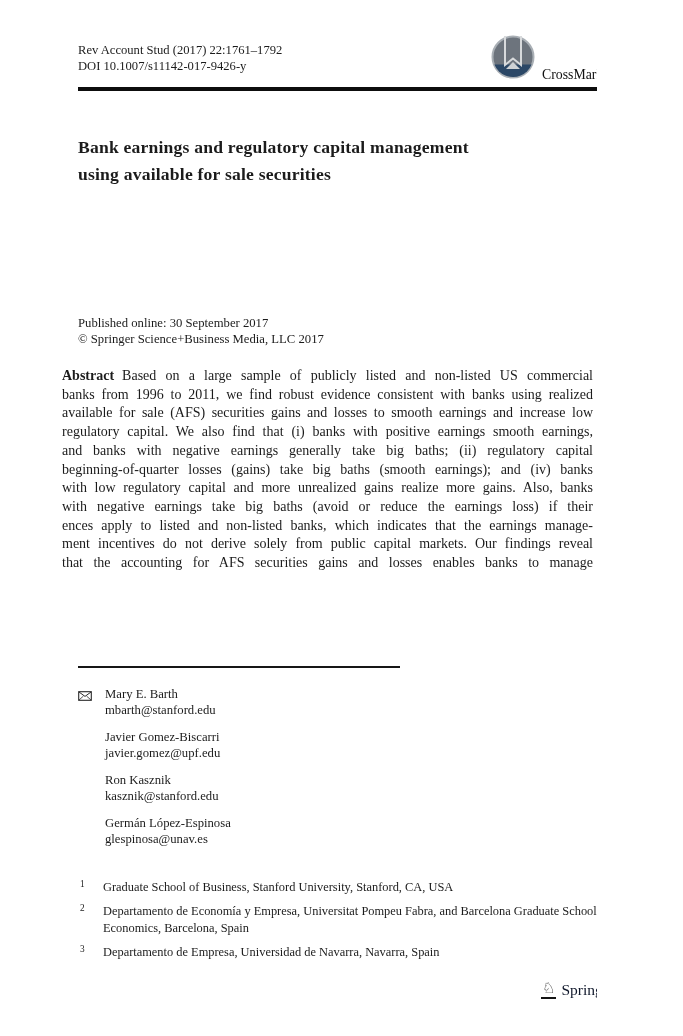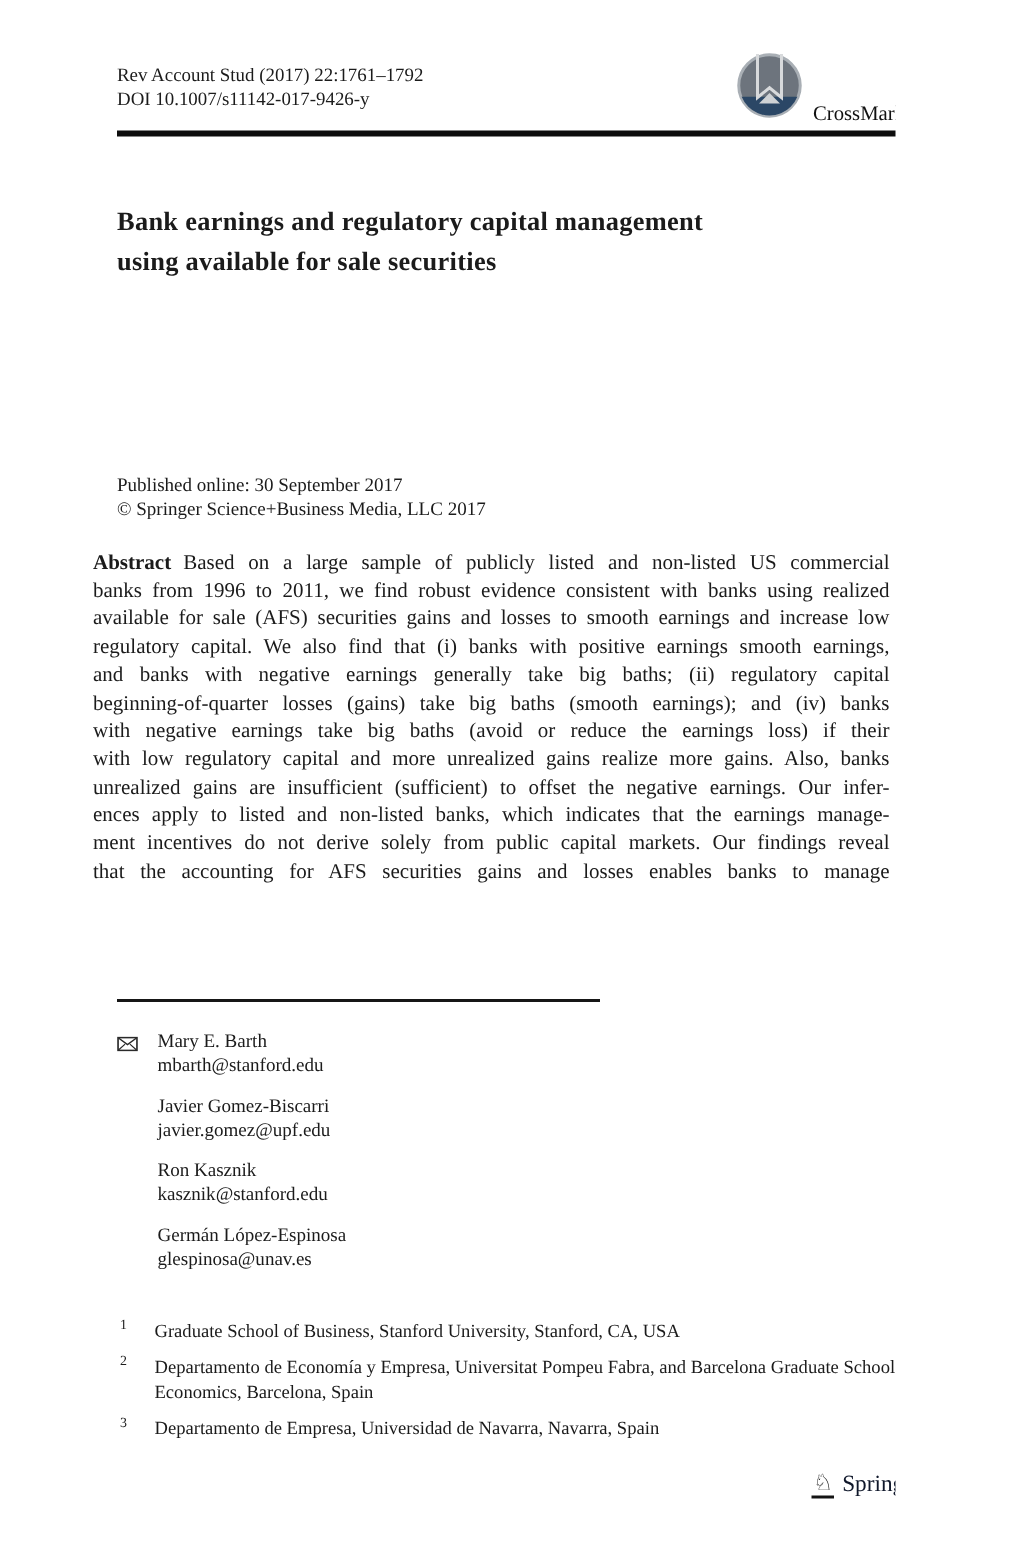--- a/index.html
+++ b/index.html
@@ -84,23 +84,22 @@
     <div>© Springer Science+Business Media, LLC 2017</div>
   </div>
 
   <div class="abstract">
       <div class="abs-line jl"><span class="abs-label">Abstract</span><span class="abs-gap"></span><span>Based on a large sample of publicly listed and non-listed US commercial</span></div>
       <div class="abs-line jl">banks from 1996 to 2011, we find robust evidence consistent with banks using realized</div>
       <div class="abs-line jl">available for sale (AFS) securities gains and losses to smooth earnings and increase low</div>
       <div class="abs-line jl">regulatory capital. We also find that (i) banks with positive earnings smooth earnings,</div>
       <div class="abs-line jl">and banks with negative earnings generally take big baths; (ii) regulatory capital</div>
       <div class="abs-line jl">beginning-of-quarter losses (gains) take big baths (smooth earnings); and (iv) banks</div>
+      <div class="abs-line jl">with low regulatory capital and more unrealized gains realize more gains. Also, banks</div>
       <div class="abs-line jl">with negative earnings take big baths (avoid or reduce the earnings loss) if their</div>
-      <div class="abs-line jl">with low regulatory capital and more unrealized gains realize more gains. Also, banks</div>
-      <div class="abs-line jl">unrealized gains are insufficient (sufficient) to offset the negative earnings. Our infer-</div>
       <div class="abs-line jl">ences apply to listed and non-listed banks, which indicates that the earnings manage-</div>
       <div class="abs-line jl">ment incentives do not derive solely from public capital markets. Our findings reveal</div>
       <div class="abs-line jl">that the accounting for AFS securities gains and losses enables banks to manage</div>
     </div>
 
   <div class="foot-rule"></div>
 
   <div class="contacts">
       <div class="contact">
     <span class="envelope">

